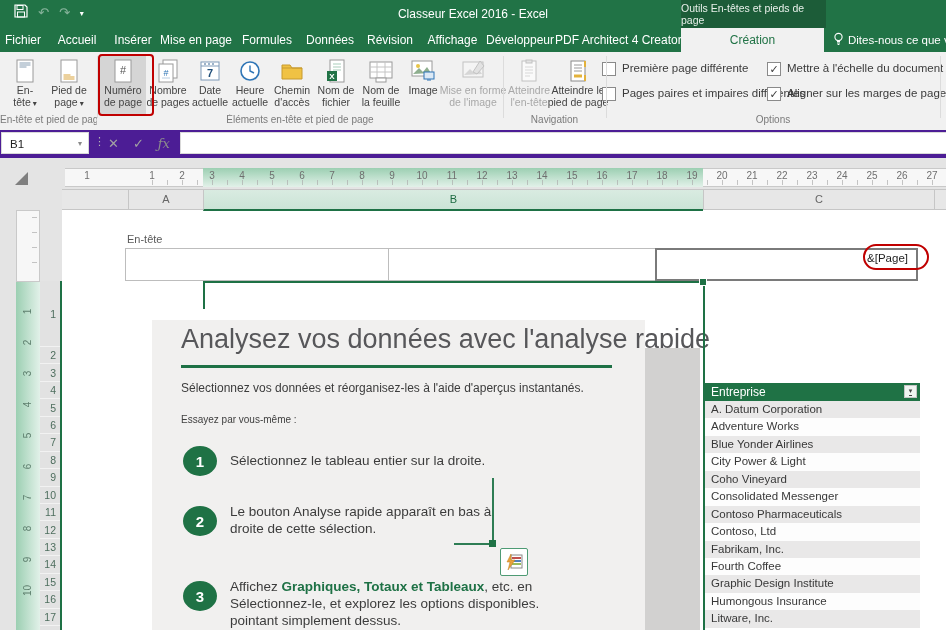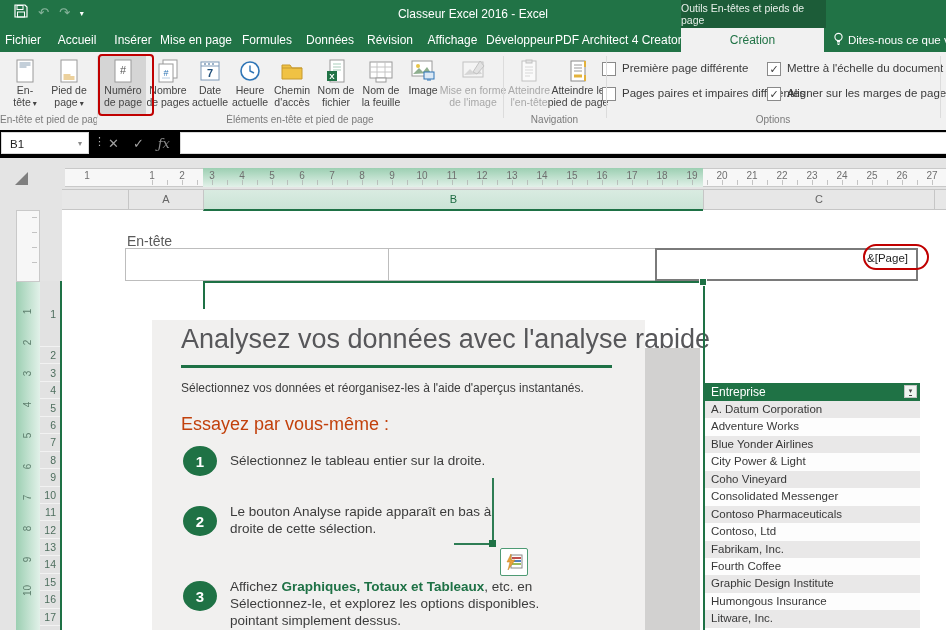--- a/index.html
+++ b/index.html
@@ -41,21 +41,21 @@
   .bigbtn.disabled .blabel{color:#A8A8A8;}
   .bigbtn.pressed{background:#D5D5D5;}
   .caret{font-size:8px;color:#444;margin-left:2px;}
   .redbox{position:absolute;border:2px solid var(--annotation-red);border-radius:4px;z-index:40;pointer-events:none;}
   .cbcol{position:absolute;display:flex;flex-direction:column;gap:11px;top:10px;}
   .cb{display:flex;align-items:flex-start;gap:6px;font-size:11.5px;color:#3B3B3B;white-space:nowrap;}
   .cb .box{width:12px;height:12px;background:#fff;border:1px solid #8A8A8A;display:flex;align-items:center;justify-content:center;}
   .cb .mark{font-size:11px;color:#3B3B3B;line-height:10px;visibility:hidden;}
   .cb.checked .mark{visibility:visible;}
   
-  .fbar{position:absolute;left:0;top:130px;width:946px;height:28px;background:#000000;border-bottom:4px solid #8b5cf6;}
+  .fbar{position:absolute;left:0;top:130px;width:946px;height:28px;background:#4c1d95;border-bottom:4px solid #8b5cf6;}
   .namebox{position:absolute;left:1px;top:2px;width:88px;height:22px;background:#fff;border:1px solid #D9D9D9;
            font-size:11.5px;color:#222;line-height:22px;padding-left:8px;box-sizing:border-box;}
   .namebox .nb-caret{position:absolute;right:6px;top:0;color:#8A8A8A;font-size:8px;}
   .fdots{position:absolute;left:94px;top:5px;color:#B5B5B5;font-size:11px;}
   .fbtns{position:absolute;left:108px;top:2px;display:flex;gap:14px;align-items:center;height:22px;color:#A3A3A3;font-size:13px;}
   .fbtns .fx{font-style:italic;font-family:"DejaVu Serif",serif;font-size:13px;color:#8C8C8C;}
   .ffield{position:absolute;left:180px;top:2px;right:0;height:22px;background:#fff;border:1px solid #D9D9D9;border-right:none;box-sizing:border-box;}
   
   .sheet{position:absolute;left:0;top:158px;width:946px;height:472px;background:#E4E4E4;}
   .corner-tri{position:absolute;left:15px;top:14px;width:0;height:0;
@@ -84,39 +84,39 @@
                 background:linear-gradient(90deg,#9CCFB2,#E2F1E9);}
   .vnums{position:absolute;left:0;top:14px;width:24px;display:flex;flex-direction:column;}
   .vnum{height:31px;display:flex;align-items:center;justify-content:center;}
   .vnum span{transform:rotate(-90deg);font-size:10px;color:#5E7F6E;}
   .rowhdrs{position:absolute;left:40px;top:123px;width:22px;height:349px;background:#E2E2E2;
            border-right:2px solid var(--sel-green);box-sizing:border-box;overflow:hidden;}
   .rh{height:17.45px;display:flex;align-items:center;justify-content:flex-end;padding-right:4px;
       font-size:10.5px;color:#4E6E5E;border-bottom:1px solid #F2F2F2;box-sizing:border-box;}
   .rh:first-child{height:66px;}
   .page{position:absolute;left:62px;top:52px;right:0;height:420px;background:#FFFFFF;}
-  .entete-label{position:absolute;left:127px;top:75px;font-size:14px;color:#5A5A5A;}
+  .entete-label{position:absolute;left:127px;top:75px;font-size:11px;color:#5A5A5A;}
   .hdrbox{position:absolute;left:125px;top:90px;width:793px;height:33px;display:flex;}
   .hdrcell{border:1px solid #BDBDBD;border-right:none;box-sizing:border-box;height:33px;}
   .hdrcell.c1{width:263px;}
   .hdrcell.c2{width:267px;}
   .hdrcell.c3{width:263px;border:2px solid #7A7A7A;text-align:right;padding:2px 8px 0 16px;
               font-size:11.5px;color:#1F1F1F;}
   .red-oval{position:absolute;left:863px;top:86px;width:66px;height:26px;border:2px solid var(--annotation-red);
             border-radius:13px;z-index:20;pointer-events:none;box-sizing:border-box;}
   .sel-top{position:absolute;left:203px;top:123px;width:502px;height:2px;background:var(--sel-green);z-index:6;}
   .sel-left{position:absolute;left:203px;top:123px;width:2px;height:28px;background:var(--sel-green);z-index:6;}
   .sel-right{position:absolute;left:703px;top:123px;width:2px;height:349px;background:var(--sel-green);z-index:6;}
   .sel-handle{position:absolute;left:699px;top:120px;width:6px;height:6px;background:var(--sel-green);
               border:1px solid #fff;z-index:7;}
   .card{position:absolute;left:152px;top:162px;width:493px;height:310px;background:#F1F0EF;z-index:2;}
   .card-title{position:absolute;left:29px;top:4px;font-size:27px;font-weight:300;color:#57575A;white-space:nowrap;}
   .card-underline{position:absolute;left:29px;top:45px;width:431px;height:3px;background:var(--sel-green);}
   .card-sub{position:absolute;left:29px;top:61px;font-size:12px;color:#3C3C3C;white-space:nowrap;}
-  .card-try{position:absolute;left:29px;top:94px;font-size:18px;color:#c2410c;}
+  .card-try{position:absolute;left:29px;top:94px;font-size:10px;color:#404040;}
   .stepnum{position:absolute;width:34px;height:30px;border-radius:50%;background:var(--table-green);
            color:#fff;font-size:15px;font-weight:bold;display:flex;align-items:center;justify-content:center;}
   .steptext{position:absolute;left:78px;font-size:13.5px;color:#3C3C3C;line-height:17px;white-space:nowrap;}
   .hl{color:var(--sel-green);font-weight:bold;}
   .cross-v{position:absolute;left:492px;top:320px;width:2px;height:66px;background:#2E7D54;z-index:3;}
   .cross-h{position:absolute;left:454px;top:385px;width:38px;height:2px;background:#2E7D54;z-index:3;}
   .cross-sq{position:absolute;left:489px;top:382px;width:7px;height:7px;background:var(--table-green);z-index:3;}
   .qa-btn{position:absolute;left:500px;top:390px;width:28px;height:28px;background:#fff;
           border:1.5px solid #4E9B74;border-radius:2px;z-index:3;display:flex;align-items:center;justify-content:center;box-sizing:border-box;}
   .graystrip{position:absolute;left:645px;top:190px;width:55px;height:282px;background:#D2D1D0;z-index:2;}

